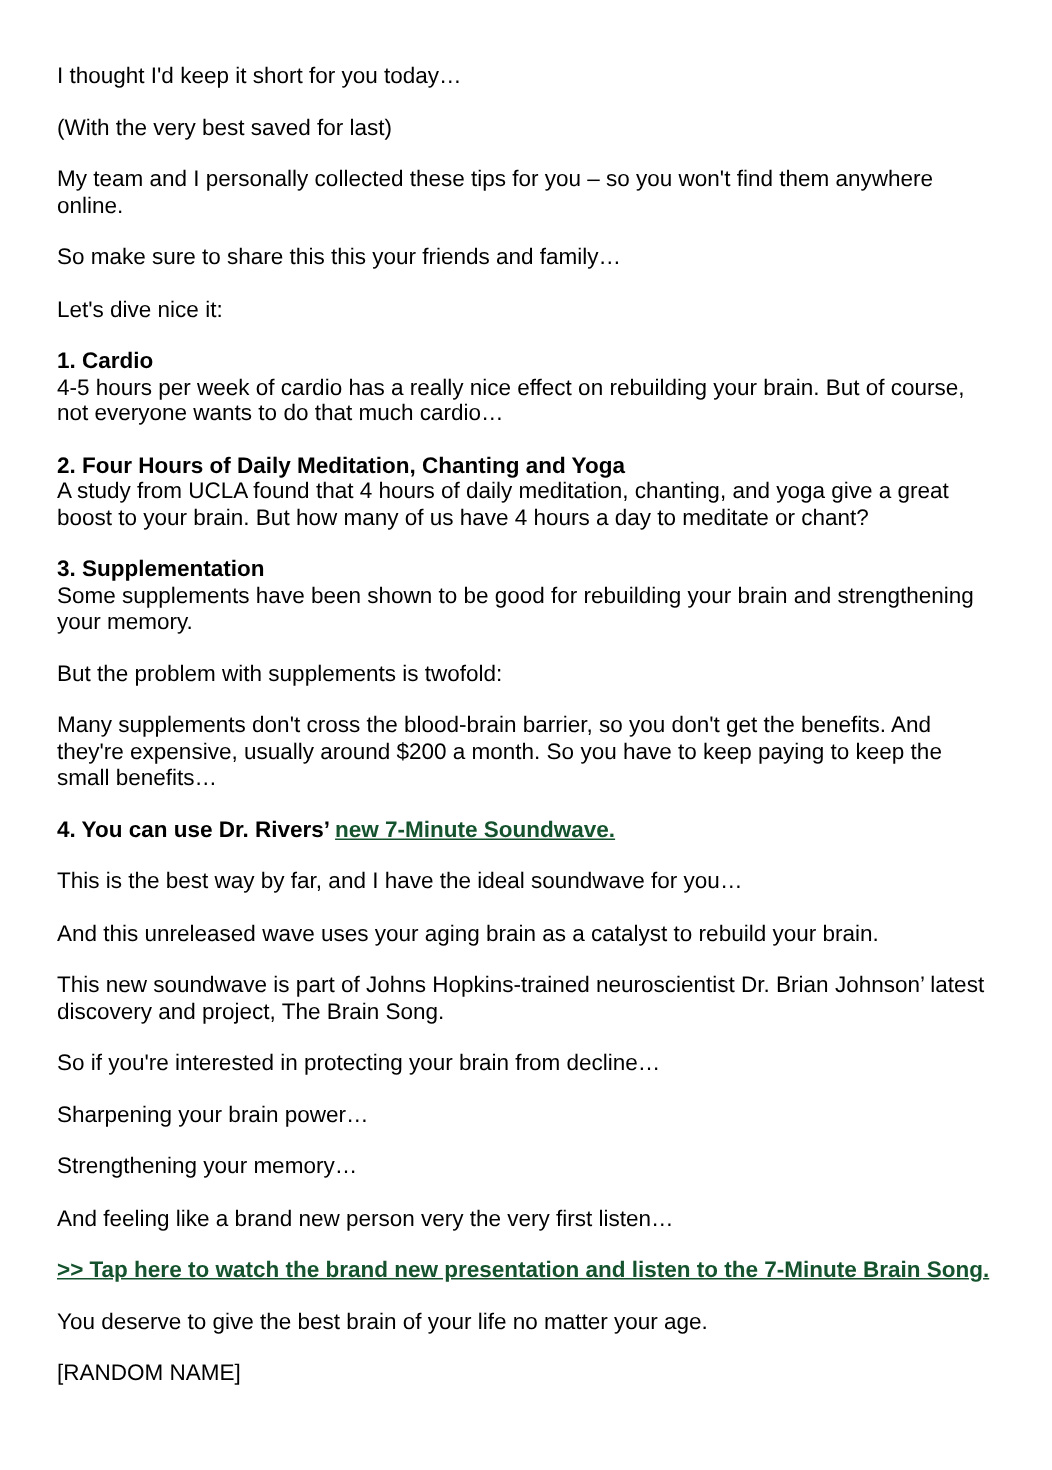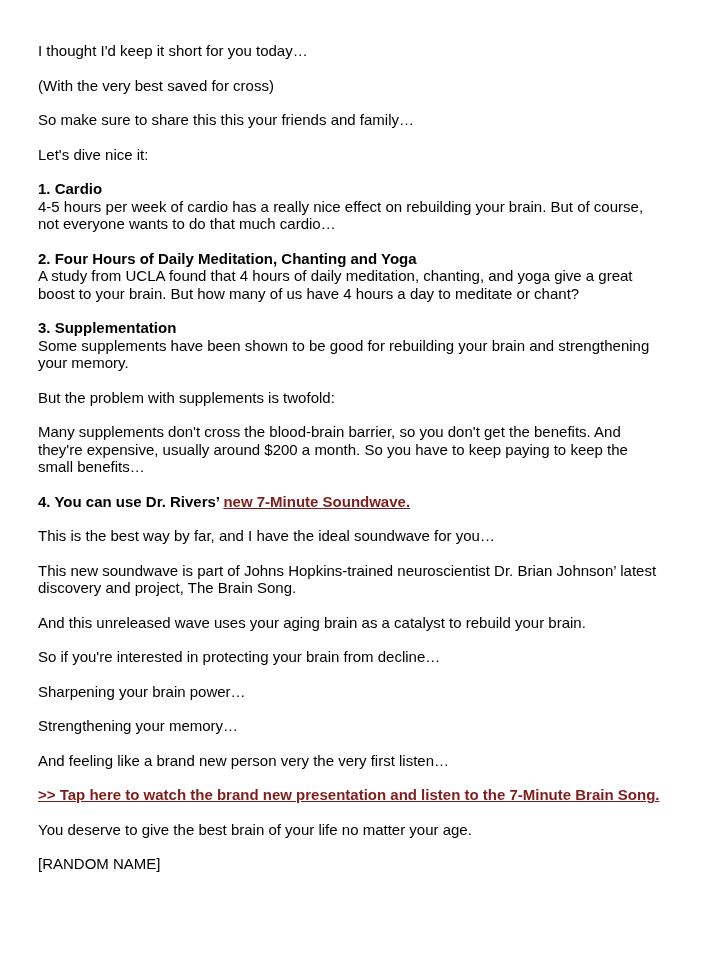--- a/index.html
+++ b/index.html
@@ -22,53 +22,54 @@
     color: #000000;
   }
   .email-body p {
     margin: 17px 0;
     max-width: 626px;
   }
   .email-body b {
     font-weight: 700;
   }
   .email-body a {
-    color: #7f1d1d;
+    color: #14532d;
     font-weight: 700;
     text-decoration: underline;
     cursor: pointer;
   }
 </style>
 </head>
 <body>
 
 <div class="email-body">
 
   <p>I thought I'd keep it short for you today…</p>
-  <p>(With the very best saved for cross)</p>
+  <p>(With the very best saved for last)</p>
+  <p>My team and I personally collected these tips for you – so you won't find them anywhere online.</p>
   <p>So make sure to share this this your friends and family…</p>
   <p>Let's dive nice it:</p>
 
   <p><b>1. Cardio</b><br>
     <span>4-5 hours per week of cardio has a really nice effect on rebuilding your brain. But of course, not everyone wants to do that much cardio…</span></p>
 
   <p><b>2. Four Hours of Daily Meditation, Chanting and Yoga</b><br>
     <span>A study from UCLA found that 4 hours of daily meditation, chanting, and yoga give a great boost to your brain. But how many of us have 4 hours a day to meditate or chant?</span></p>
 
   <p><b>3. Supplementation</b><br>
     <span>Some supplements have been shown to be good for rebuilding your brain and strengthening your memory.</span></p>
 
   <p>But the problem with supplements is twofold:</p>
   <p>Many supplements don't cross the blood-brain barrier, so you don't get the benefits. And they're expensive, usually around $200 a month. So you have to keep paying to keep the small benefits…</p>
 
   <p><b>4. You can use Dr. Rivers’ </b><a href="#">new 7-Minute Soundwave.</a></p>
 
   <p>This is the best way by far, and I have the ideal soundwave for you…</p>
+  <p>And this unreleased wave uses your aging brain as a catalyst to rebuild your brain.</p>
   <p>This new soundwave is part of Johns Hopkins-trained neuroscientist Dr. Brian Johnson’ latest discovery and project, The Brain Song.</p>
-  <p>And this unreleased wave uses your aging brain as a catalyst to rebuild your brain.</p>
   <p>So if you're interested in protecting your brain from decline…</p>
   <p>Sharpening your brain power…</p>
   <p>Strengthening your memory…</p>
   <p>And feeling like a brand new person very the very first listen…</p>
 
   <p><a href="#">&gt;&gt; Tap here to watch the brand new presentation and listen to the 7-Minute Brain Song.</a></p>
 
   <p>You deserve to give the best brain of your life no matter your age.</p>
   <p>[RANDOM NAME]</p>
 

